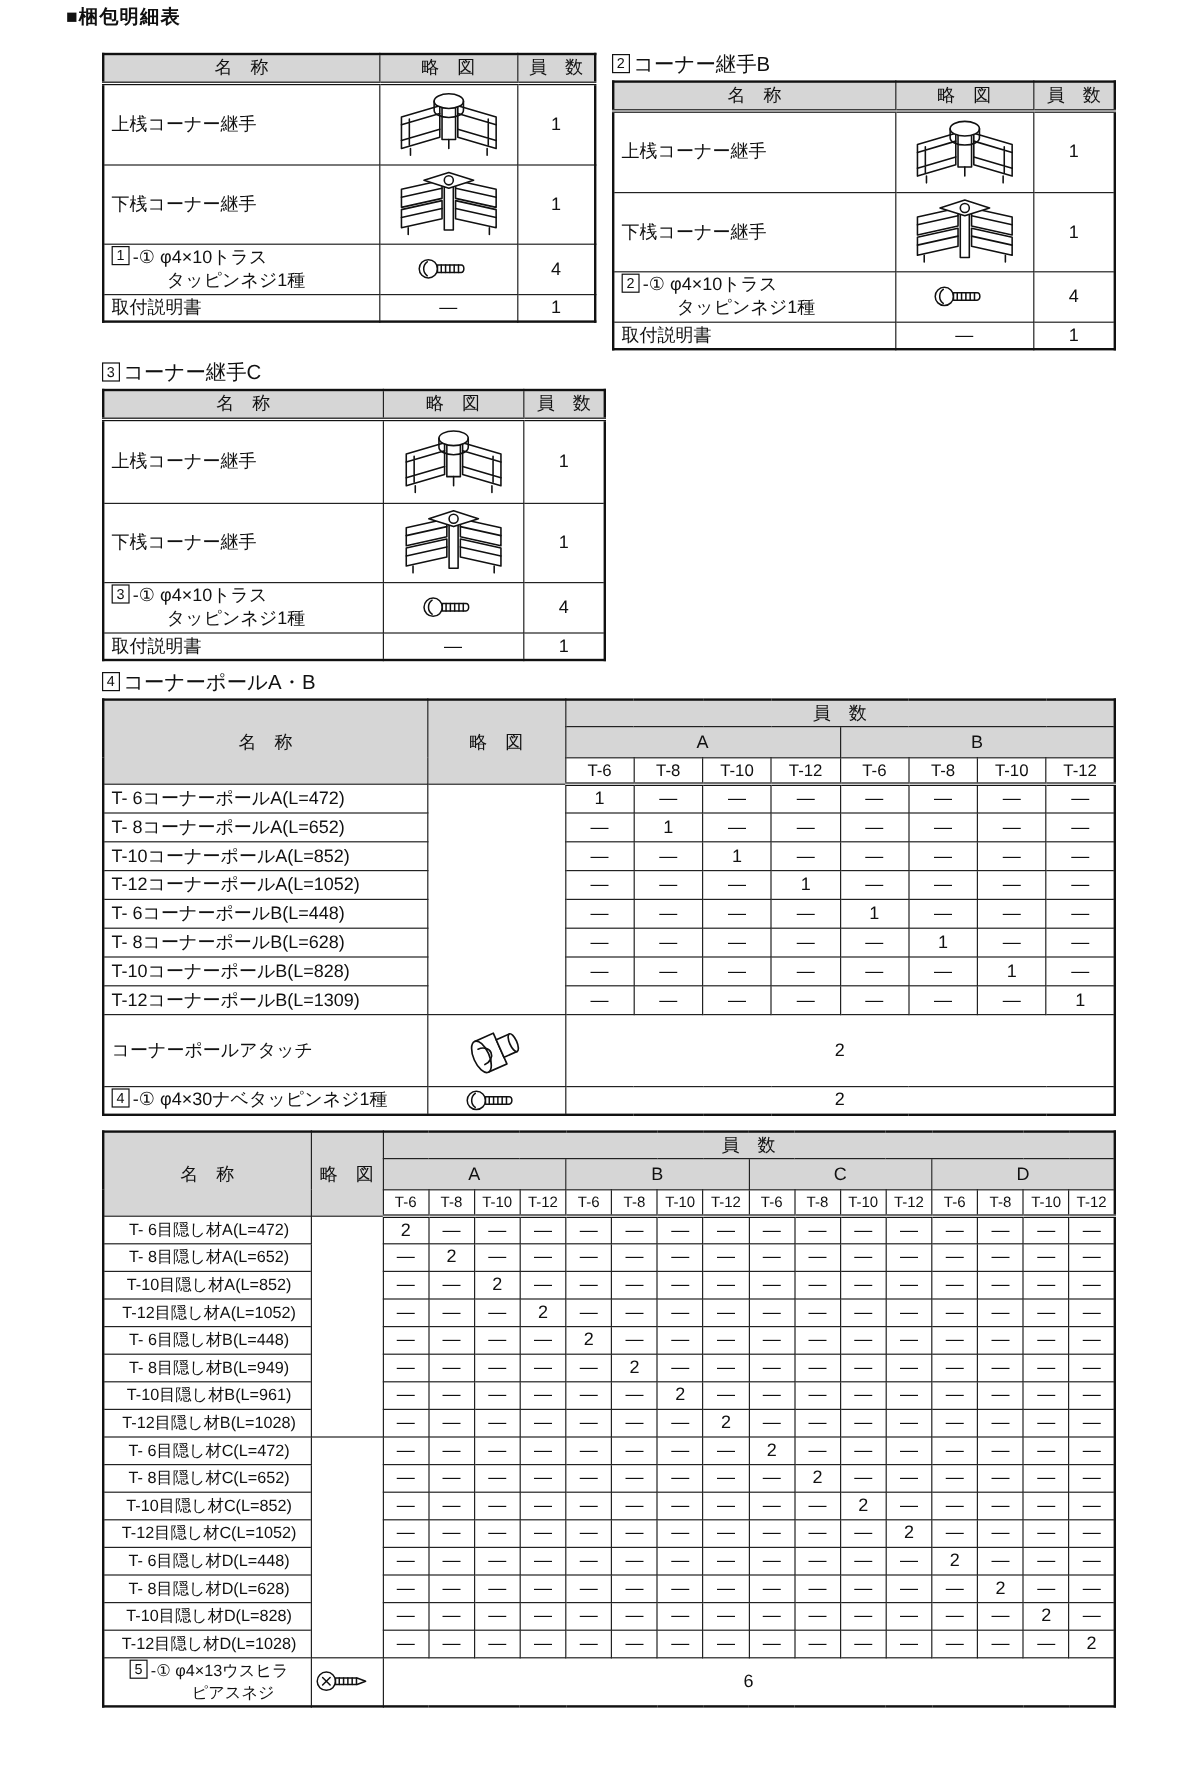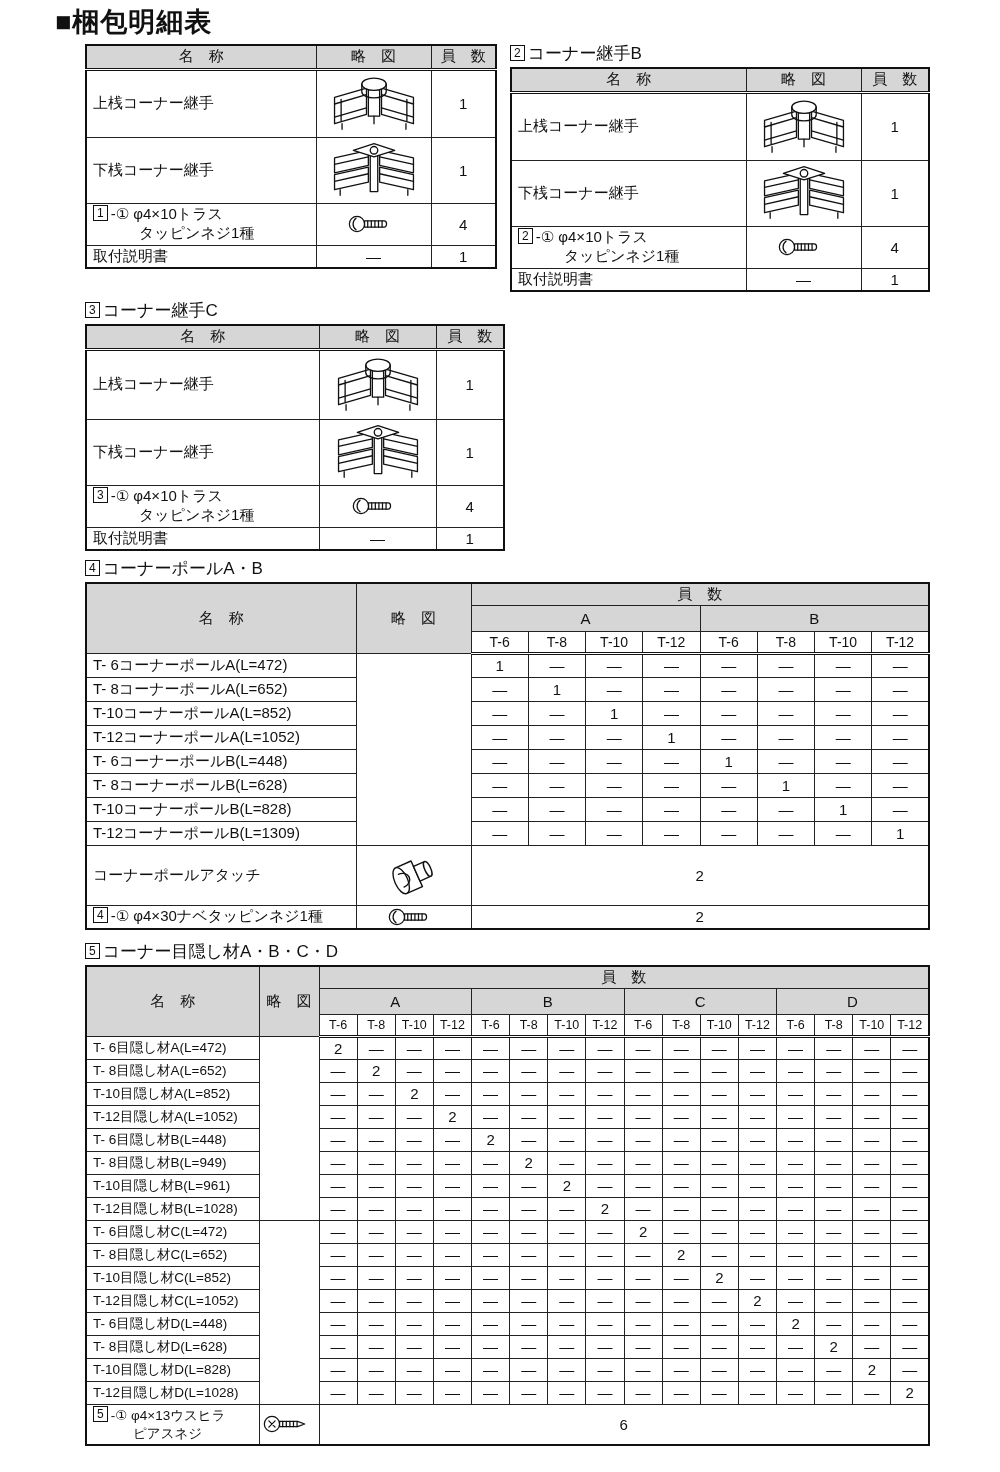--- a/index.html
+++ b/index.html
@@ -1,34 +1,34 @@
 <!DOCTYPE html>
 <html><head>
 <meta charset="utf-8">
 <style>
   html,body{margin:0;padding:0;}
   body{width:1000px;height:1472px;position:relative;background:#fff;color:#111;
        font-family:"Liberation Sans","DejaVu Sans",sans-serif;}
-  .page-title{position:absolute;left:55px;top:4px;font-size:27px;font-weight:bold;letter-spacing:1px;}
+  .page-title{position:absolute;left:55px;top:4px;font-size:16px;font-weight:bold;letter-spacing:1px;}
   .sec{position:absolute;}
   .sec-title{font-size:17px;margin:0 0 3px 0;line-height:20px;}
   .boxnum{display:inline-block;border:1px solid #111;font-size:12px;line-height:14px;
           padding:0 3px;margin-right:3px;vertical-align:2px;background:#fff;}
   table{border-collapse:collapse;table-layout:fixed;width:100%;font-size:15px;}
   table{border:2px solid #111;}
   td{border:1px solid #222;padding:0;overflow:hidden;white-space:nowrap;}
   .gray{background:#d6d6d6;}
   .c{text-align:center;vertical-align:middle;}
   .name{text-align:left;vertical-align:middle;padding:1px 3px 1px 6px;}
   tr.dbl td{border-bottom:3px double #111;}
   thead tr.szrow td{border-bottom:3px double #111;font-size:14px;}
   thead td{font-size:15px;}
   .line2{padding-left:46px;}
   .t5 .line2{padding-left:40px;}
-  .t5 td.name{font-size:13.5px;}
+  .t5 td.name{font-size:13.5px;text-align:center;}
   .t5 thead tr.szrow td{font-size:12.5px;}
   svg.glyph{display:block;margin:0 auto;}
   .joint-svg{width:92px;height:62px;}
   .screw-svg{width:52px;height:20px;}
   .attach-svg{width:54px;height:46px;}
   .stroke{fill:none;stroke:#111;stroke-width:1.4;stroke-linejoin:round;stroke-linecap:round;}
   .fillw{fill:#fff;stroke:#111;stroke-width:1.4;stroke-linejoin:round;}
 </style>
 </head>
 <body>
@@ -388,21 +388,20 @@
               <use href="#screw-slot"></use>
             </svg>
           </td>
         <td colspan="8" class="c">2</td>
       </tr>
     </tbody>
   </table>
 </div>
 
 <div class="sec t5" style="left:85px;top:942px;width:845px">
-  <div class="sec-title"><span class="boxnum">5</span><span>コーナー目隠し材A・B・C・D</span></div>
   <table>
     <colgroup>
         <col style="width:173px">
         <col style="width:60px">
       </colgroup>
     <thead>
       <tr style="height:22px">
         <td rowspan="3" class="gray c">名　称</td>
         <td rowspan="3" class="gray c">略　図</td>
         <td colspan="16" class="gray c">員　数</td>

